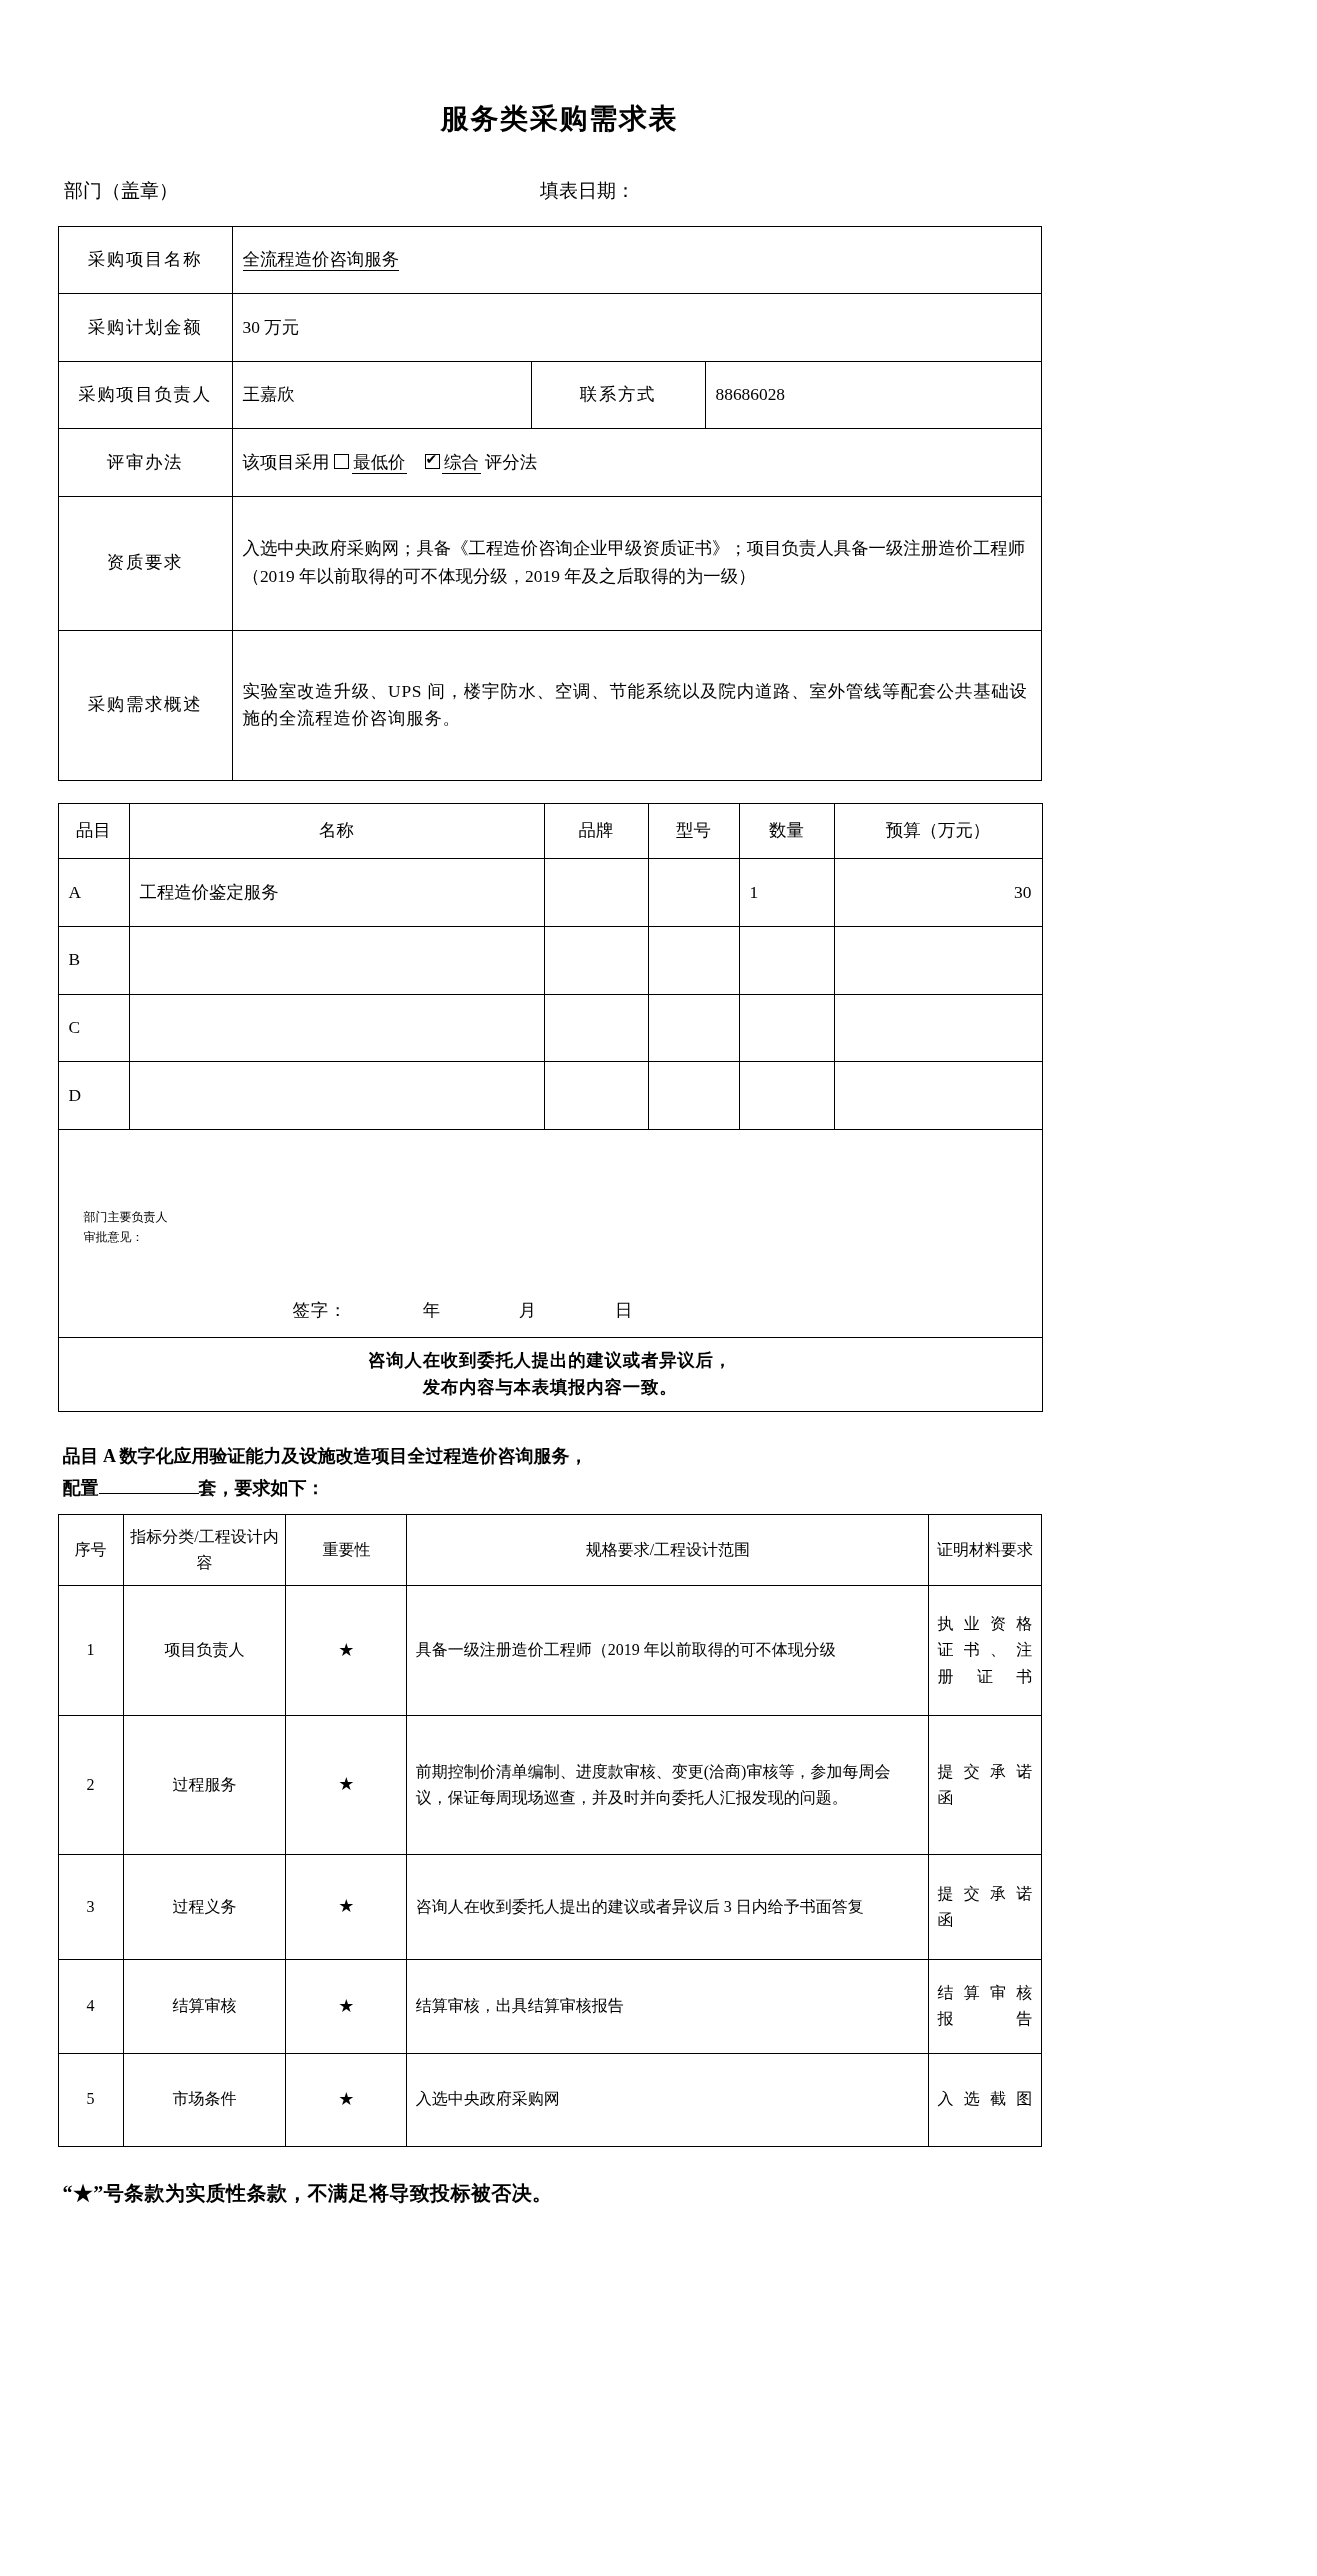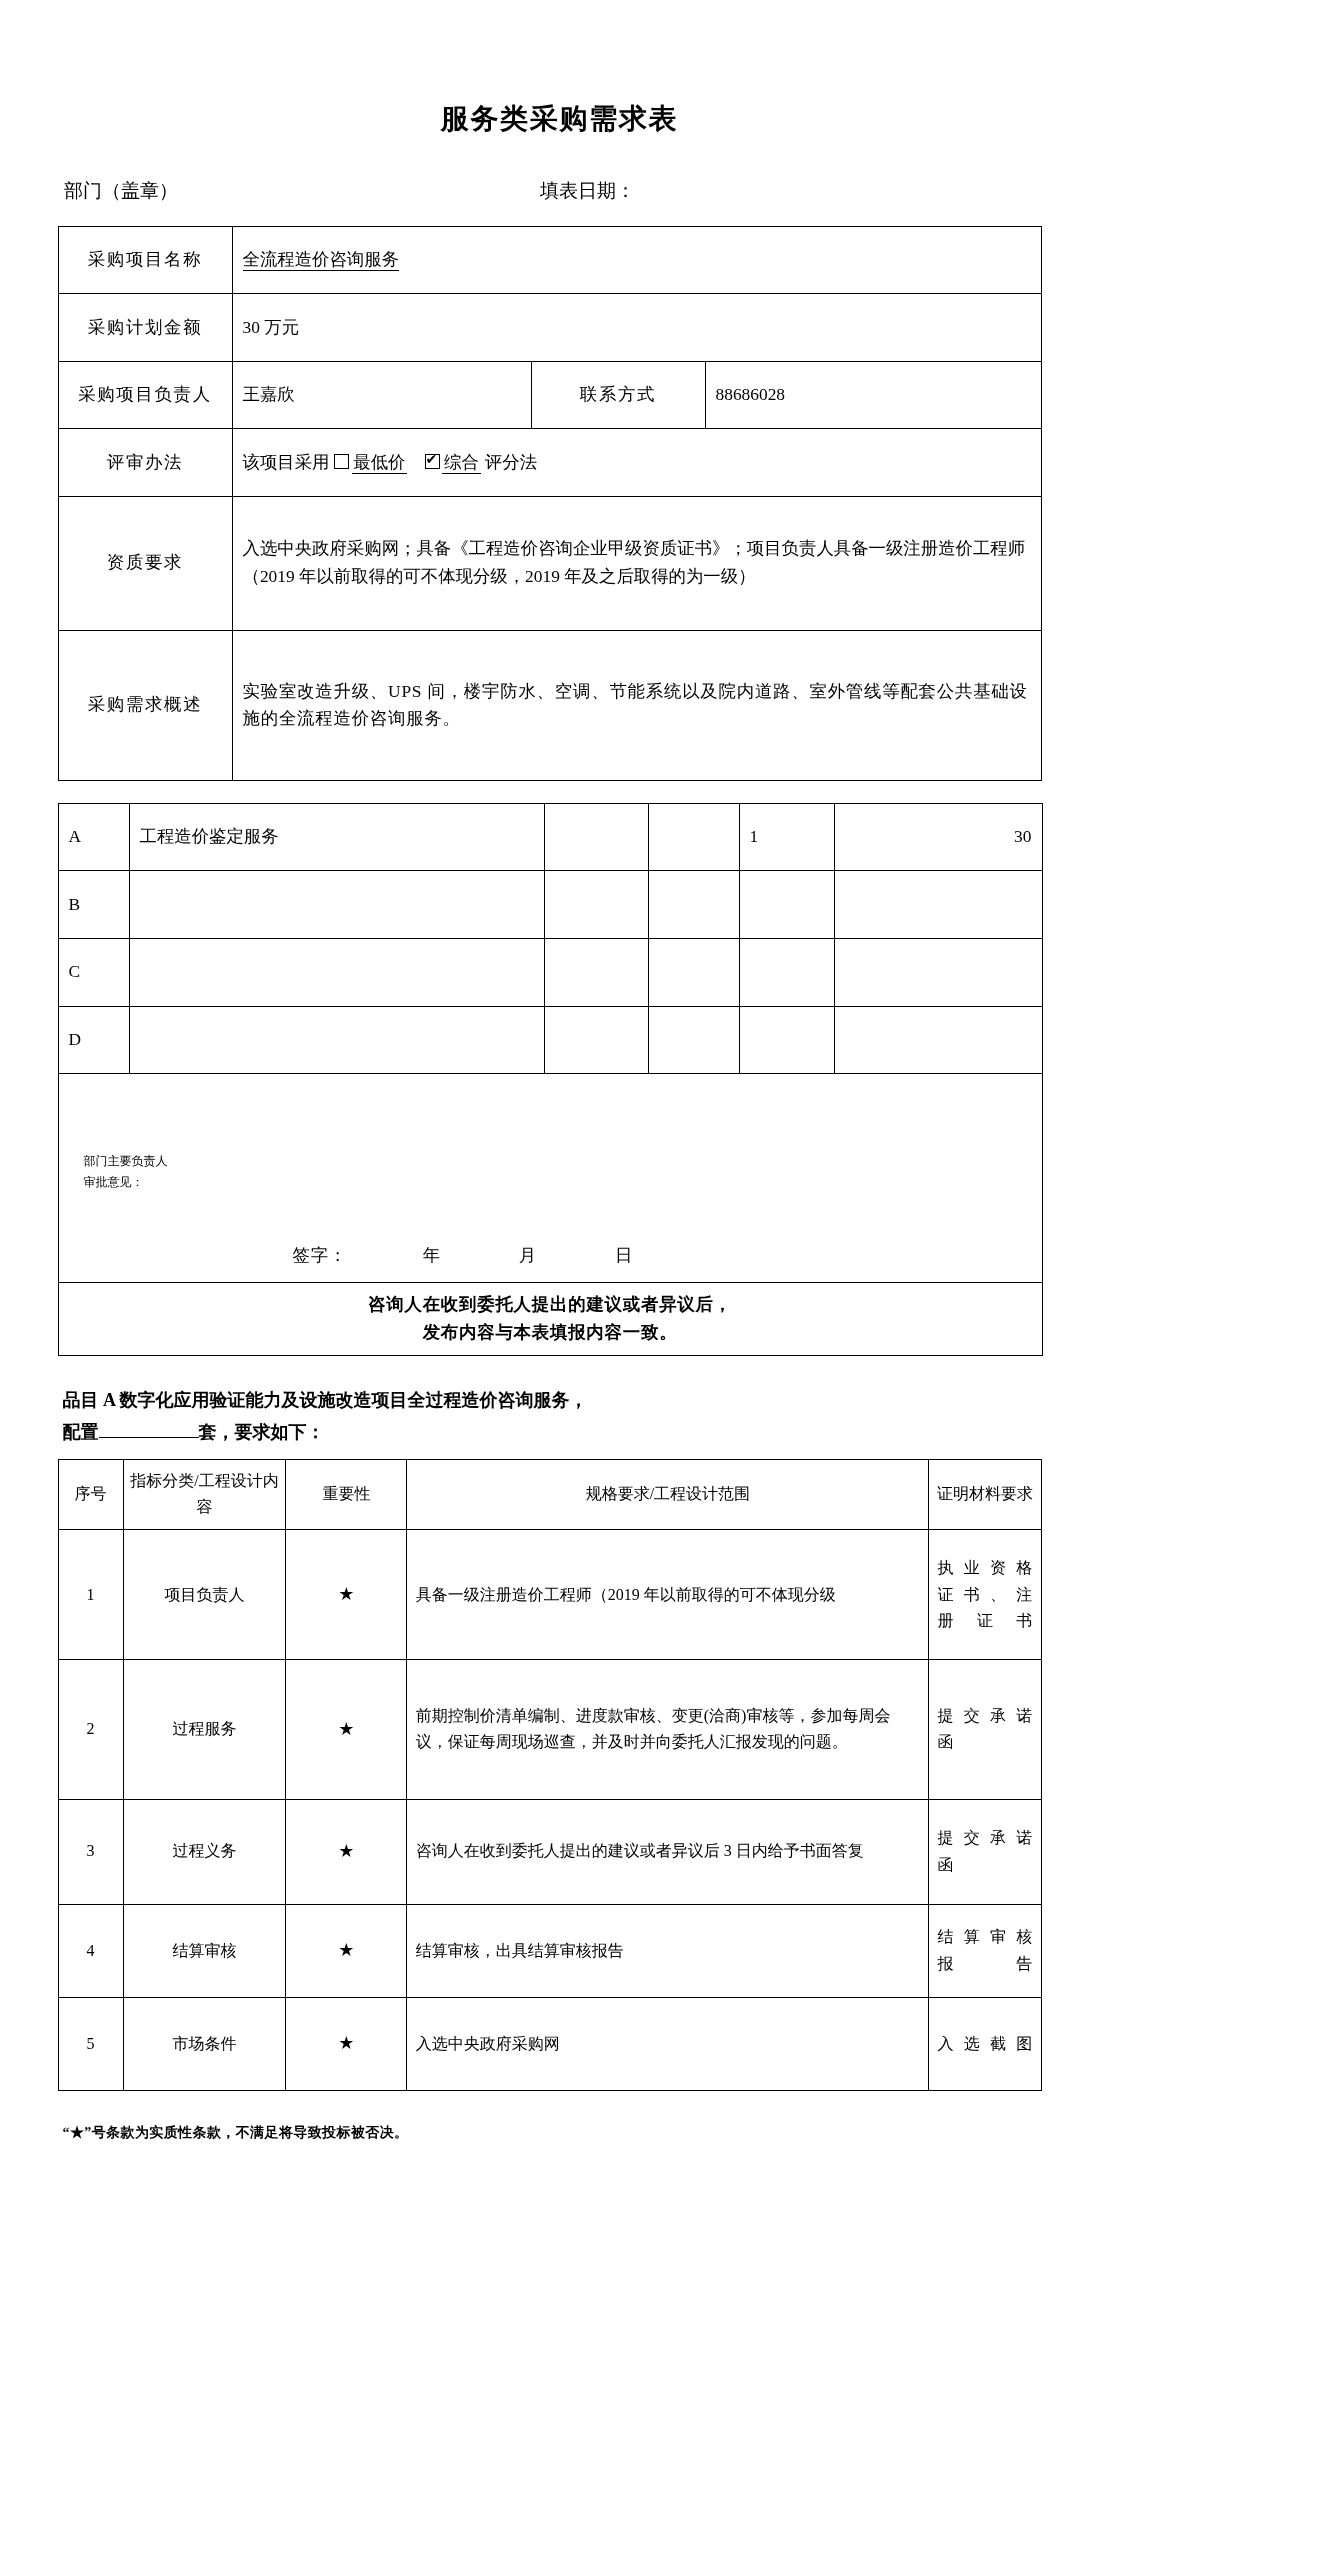--- a/index.html
+++ b/index.html
@@ -171,21 +171,21 @@
   table.spec td.c { text-align: center; }
   table.spec td.star { text-align: center; font-size: 18px; }
   .vert-cell {
     text-align: justify;
     text-align-last: justify;
     line-height: 1.75;
     font-size: 16px;
   }
   .footnote {
     margin-top: 33px;
-    font-size: 14px;
+    font-size: 20px;
     font-weight: bold;
     padding-left: 5px;
     letter-spacing: 0.4px;
   }
 </style>
 </head>
 <body>
 
 <div class="page">
   <div class="inner">
@@ -243,20 +243,28 @@
     <table class="main" style="margin-top:21.6px">
       <colgroup>
         <col style="width:71px">
         <col style="width:415px">
         <col style="width:104px">
         <col style="width:91px">
         <col style="width:95px">
         <col style="width:208px">
       </colgroup>
       <tbody>
+        <tr>
+          <td class="th rowh-46">品目</td>
+          <td class="th rowh-46">名称</td>
+          <td class="th rowh-46">品牌</td>
+          <td class="th rowh-46">型号</td>
+          <td class="th rowh-46">数量</td>
+          <td class="th rowh-46">预算（万元）</td>
+        </tr>
 
         <tr>
           <td class="center rowh-60">A</td>
           <td class="value rowh-60">工程造价鉴定服务</td>
           <td class="center rowh-60"></td>
           <td class="center rowh-60"></td>
           <td class="center rowh-60">1</td>
           <td class="right rowh-60">30</td>
         </tr>
         <tr>

